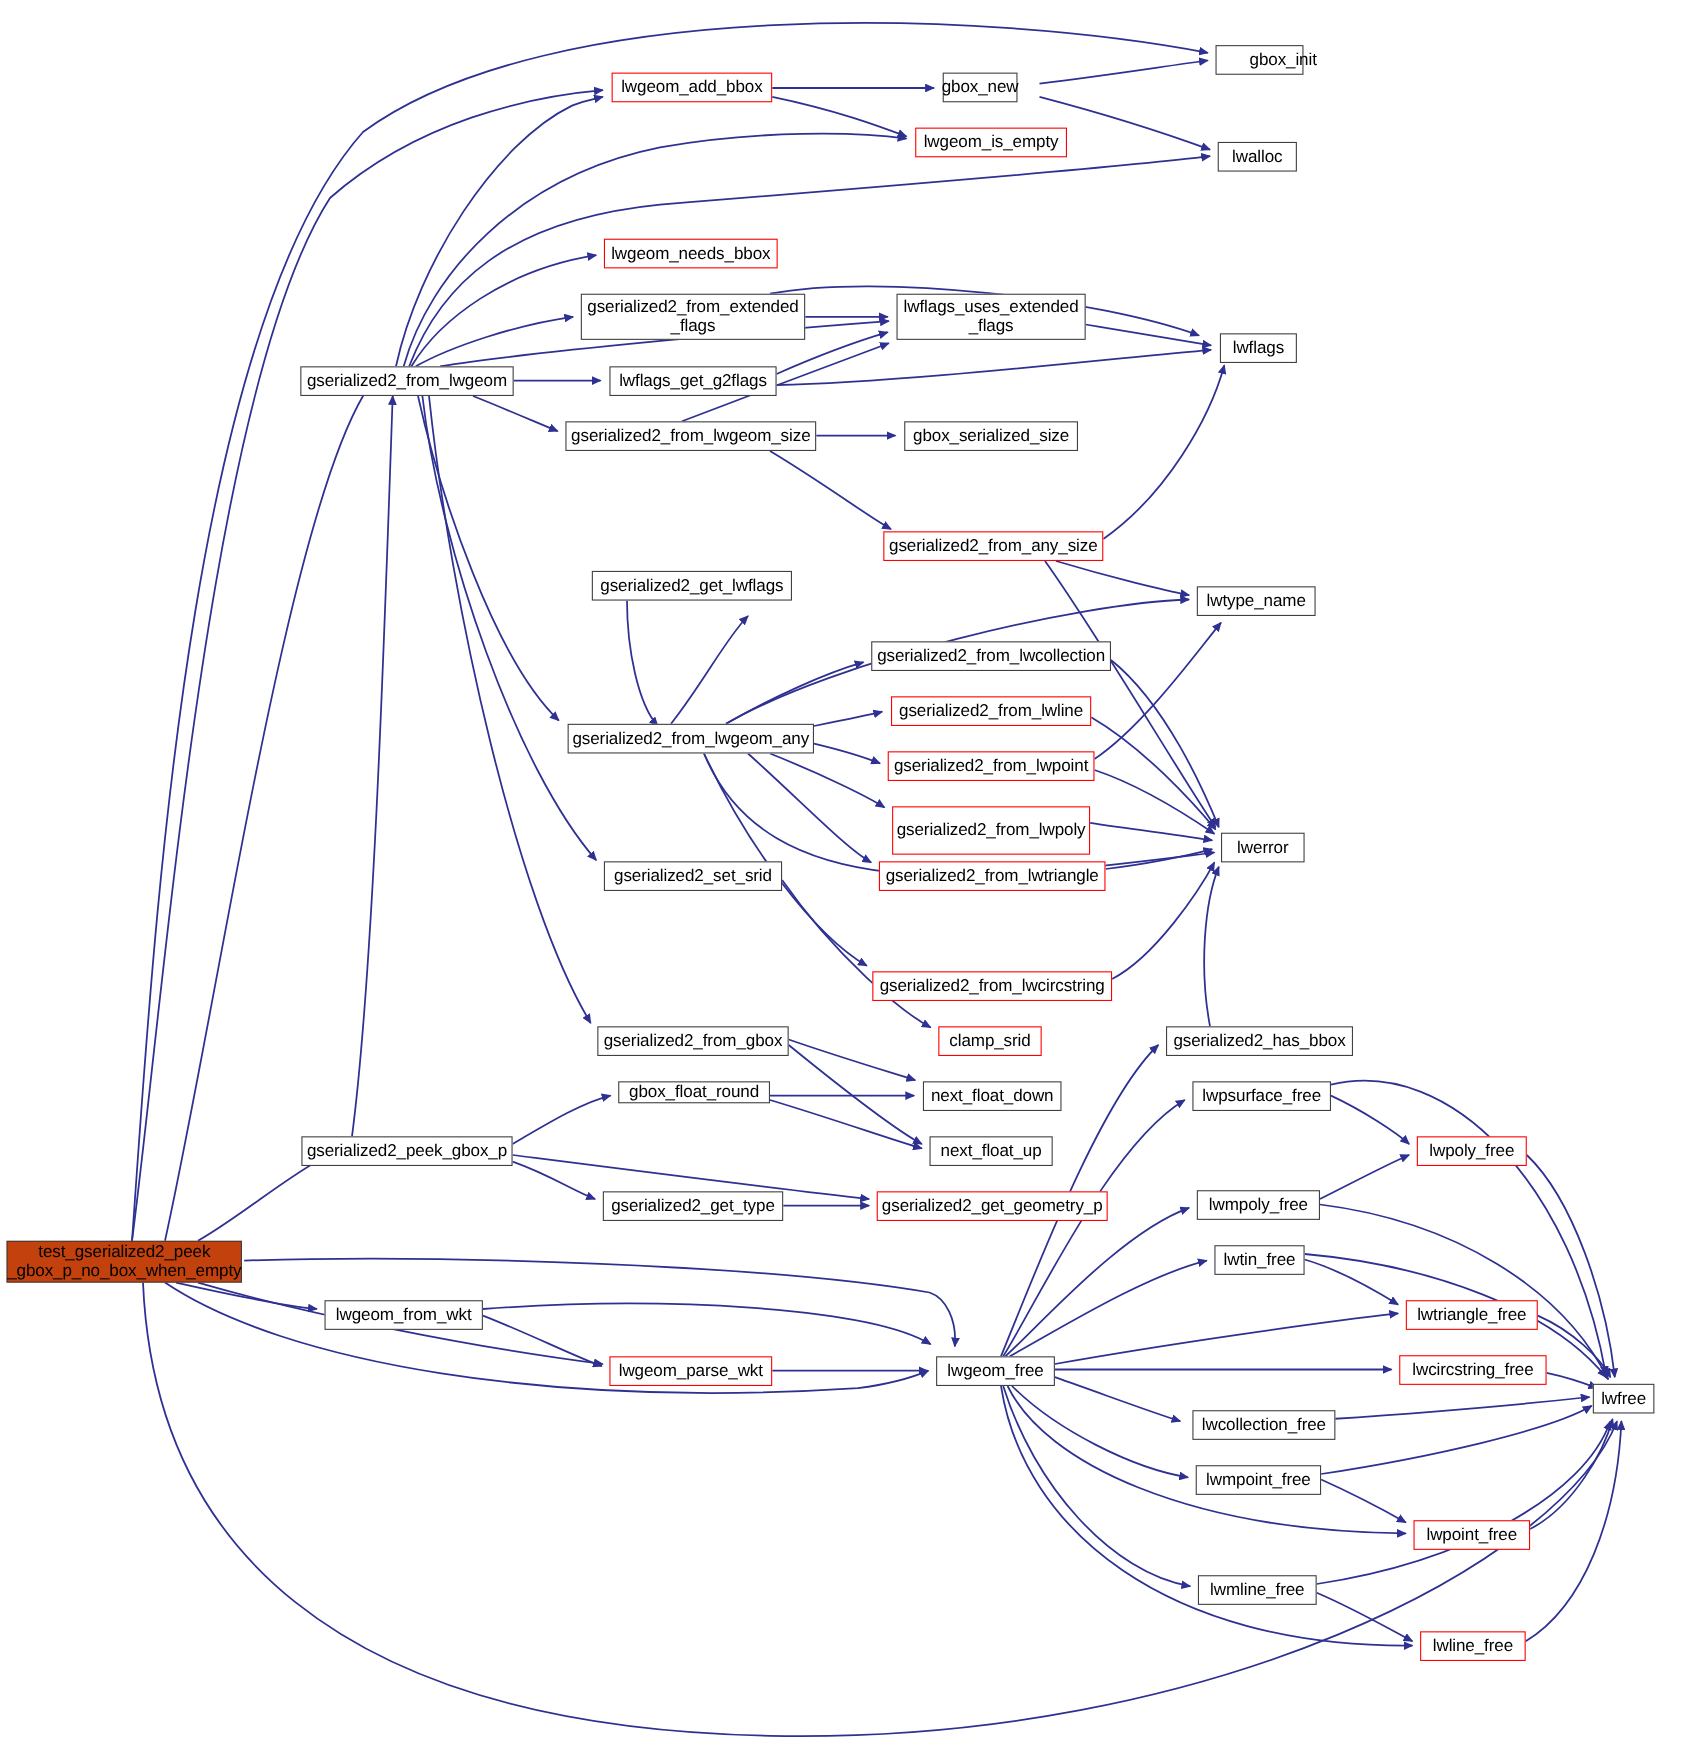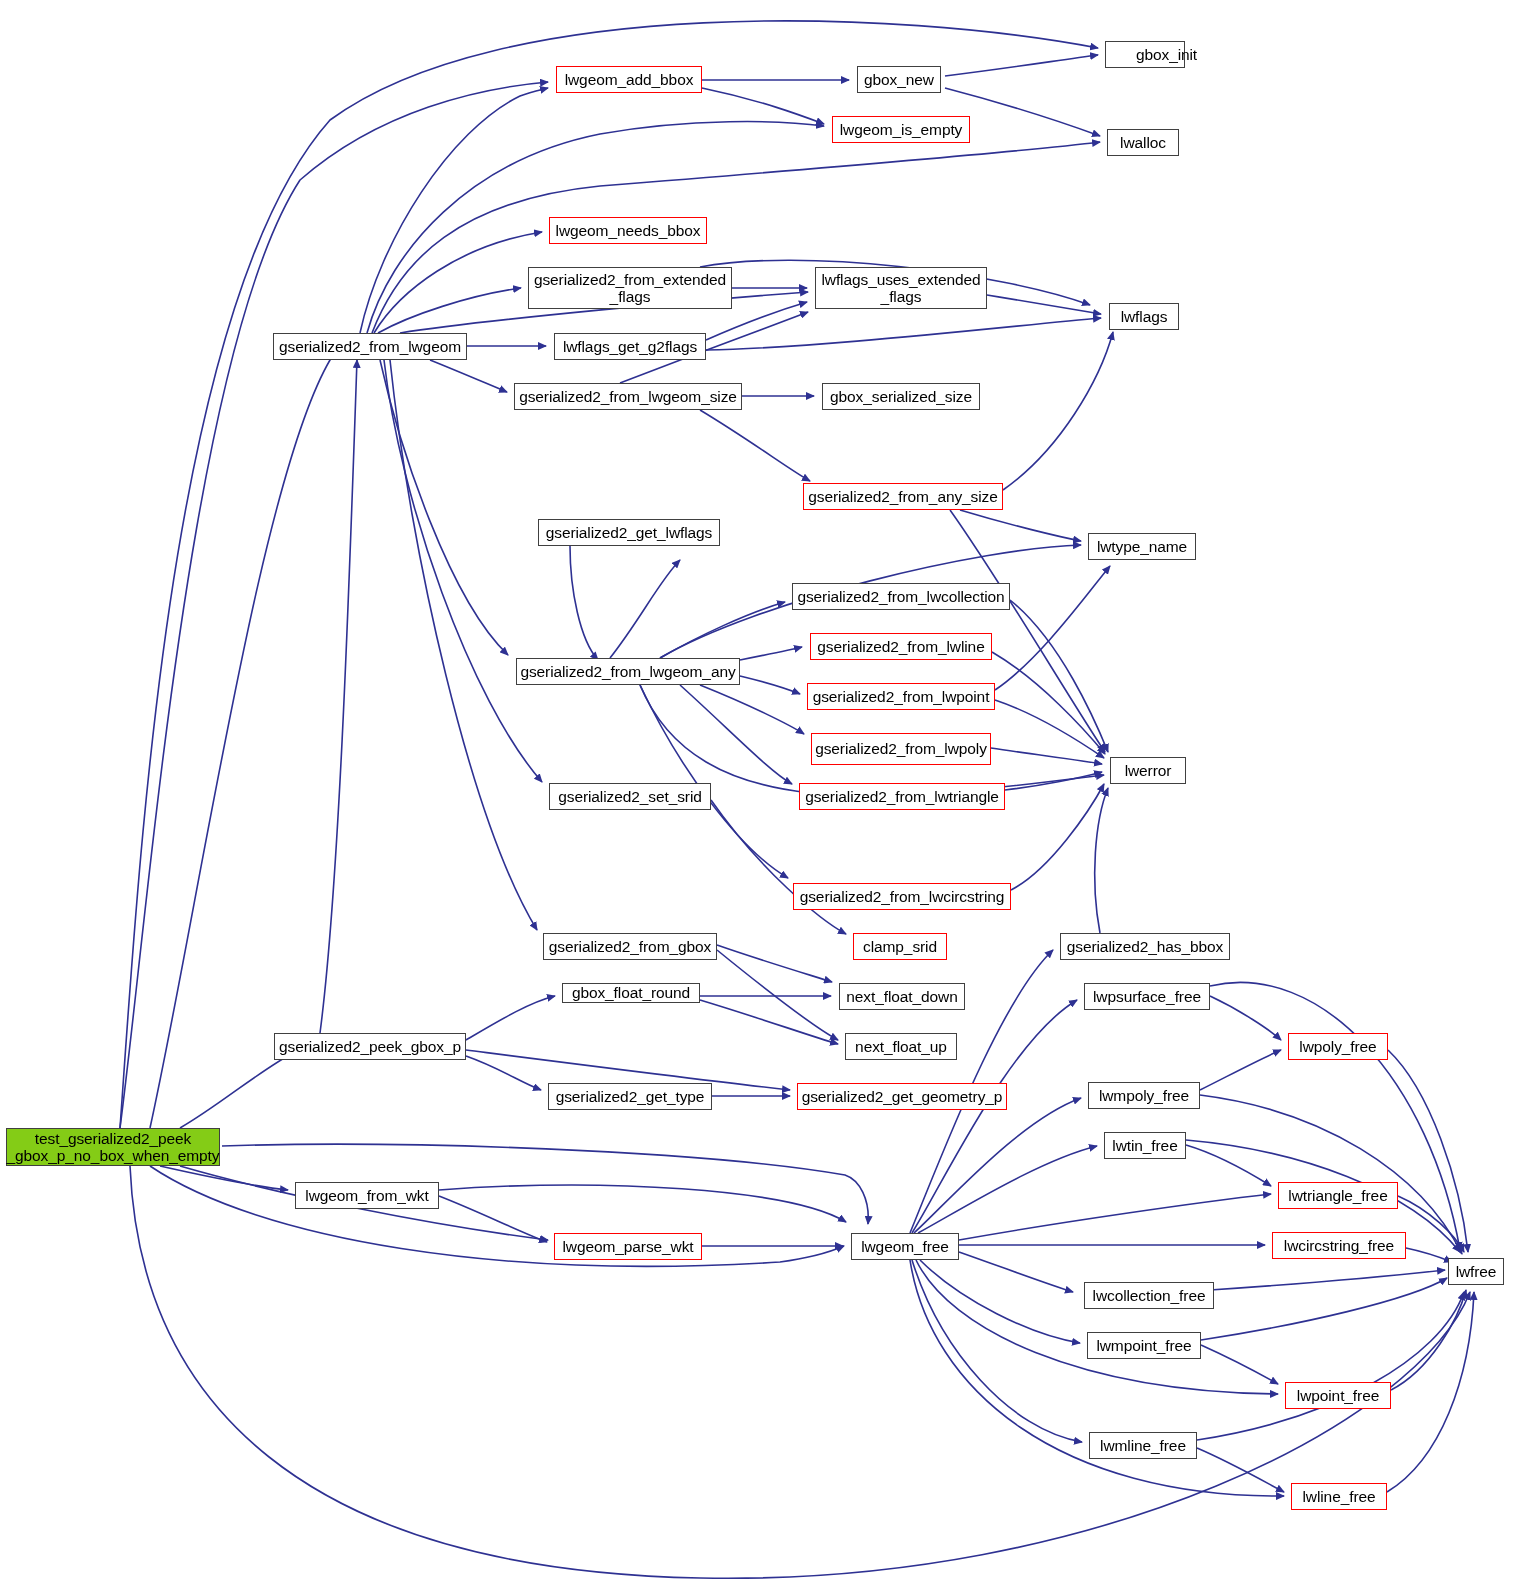--- a/index.html
+++ b/index.html
@@ -15,21 +15,21 @@
     font-size:15.5px;
     line-height:1.12;
     display:flex;
     align-items:center;
     justify-content:center;
     text-align:center;
     white-space:pre;
     letter-spacing:-0.1px;
   }
   .node.red{border-color:#ff0000;}
-  .node.root{background:#84cc16;border-color:#404040;}
+  .node.root{background:#c2410c;border-color:#404040;}
 </style>
 </head>
 <body>
 
 <div id="graph">
   <svg id="edges" xmlns="http://www.w3.org/2000/svg">
     <defs>
       <marker id="arrow" markerWidth="9" markerHeight="8" refX="8" refY="4" orient="auto" markerUnits="userSpaceOnUse">
         <path d="M0,0 L9,4 L0,8 Z" fill="#2e3192"></path>
       </marker>
@@ -128,41 +128,41 @@
         <path d="M1197,1440 C1330,1420 1440,1360 1464,1292" marker-end="url(#arrow)"></path>
         <path d="M1387,1492 C1440,1460 1470,1380 1474,1292" marker-end="url(#arrow)"></path>
         <path d="M1100,933 C1090,880 1095,820 1108,788" marker-end="url(#arrow)"></path>
       </g>
   </svg>
   <div id="node-layer">
       <div class="node root" style="left: 6px; top: 1128px; width: 214px; height: 38px;">test_gserialized2_peek
 _gbox_p_no_box_when_empty</div>
       <div class="node" style="left: 1105px; top: 41px; width: 80px; height: 27px; padding-left: 43px;">gbox_init</div>
       <div class="node red" style="left: 556px; top: 66px; width: 146px; height: 27px;">lwgeom_add_bbox</div>
-      <div class="node" style="left: 857px; top: 66px; width: 84px; height: 27px; text-align: right;">gbox_new</div>
+      <div class="node" style="left: 857px; top: 66px; width: 68px; height: 27px; text-align: right;">gbox_new</div>
       <div class="node red" style="left: 832px; top: 116px; width: 138px; height: 27px;">lwgeom_is_empty</div>
       <div class="node" style="left: 1107px; top: 129px; width: 72px; height: 27px;">lwalloc</div>
       <div class="node red" style="left: 549px; top: 217px; width: 158px; height: 27px;">lwgeom_needs_bbox</div>
       <div class="node" style="left: 528px; top: 267px; width: 204px; height: 42px;">gserialized2_from_extended
 _flags</div>
       <div class="node" style="left: 815px; top: 267px; width: 172px; height: 42px;">lwflags_uses_extended
 _flags</div>
       <div class="node" style="left: 1109px; top: 303px; width: 70px; height: 27px;">lwflags</div>
       <div class="node" style="left: 273px; top: 333px; width: 194px; height: 27px;">gserialized2_from_lwgeom</div>
       <div class="node" style="left: 554px; top: 333px; width: 152px; height: 27px;">lwflags_get_g2flags</div>
       <div class="node" style="left: 514px; top: 383px; width: 228px; height: 27px;">gserialized2_from_lwgeom_size</div>
       <div class="node" style="left: 822px; top: 383px; width: 158px; height: 27px;">gbox_serialized_size</div>
       <div class="node red" style="left: 803px; top: 483px; width: 200px; height: 27px;">gserialized2_from_any_size</div>
       <div class="node" style="left: 538px; top: 519px; width: 182px; height: 27px; text-align: right;">gserialized2_get_lwflags</div>
       <div class="node" style="left: 1088px; top: 533px; width: 108px; height: 27px;">lwtype_name</div>
       <div class="node" style="left: 792px; top: 583px; width: 218px; height: 27px;">gserialized2_from_lwcollection</div>
       <div class="node red" style="left: 810px; top: 633px; width: 182px; height: 27px;">gserialized2_from_lwline</div>
       <div class="node" style="left: 516px; top: 658px; width: 224px; height: 27px;">gserialized2_from_lwgeom_any</div>
       <div class="node red" style="left: 807px; top: 683px; width: 188px; height: 27px;">gserialized2_from_lwpoint</div>
-      <div class="node red" style="left: 811px; top: 733px; width: 180px; height: 32px;">gserialized2_from_lwpoly</div>
+      <div class="node red" style="left: 811px; top: 733px; width: 180px; height: 44px;">gserialized2_from_lwpoly</div>
       <div class="node" style="left: 1110px; top: 757px; width: 76px; height: 27px;">lwerror</div>
       <div class="node" style="left: 549px; top: 783px; width: 162px; height: 27px;">gserialized2_set_srid</div>
       <div class="node red" style="left: 799px; top: 783px; width: 206px; height: 27px;">gserialized2_from_lwtriangle</div>
       <div class="node red" style="left: 793px; top: 883px; width: 218px; height: 27px;">gserialized2_from_lwcircstring</div>
       <div class="node" style="left: 1060px; top: 933px; width: 170px; height: 27px;">gserialized2_has_bbox</div>
       <div class="node red" style="left: 853px; top: 933px; width: 94px; height: 27px;">clamp_srid</div>
       <div class="node" style="left: 543px; top: 933px; width: 174px; height: 27px;">gserialized2_from_gbox</div>
       <div class="node" style="left: 1084px; top: 983px; width: 126px; height: 27px;">lwpsurface_free</div>
       <div class="node" style="left: 562px; top: 983px; width: 138px; height: 20px;">gbox_float_round</div>
       <div class="node" style="left: 839px; top: 983px; width: 126px; height: 27px;">next_float_down</div>

